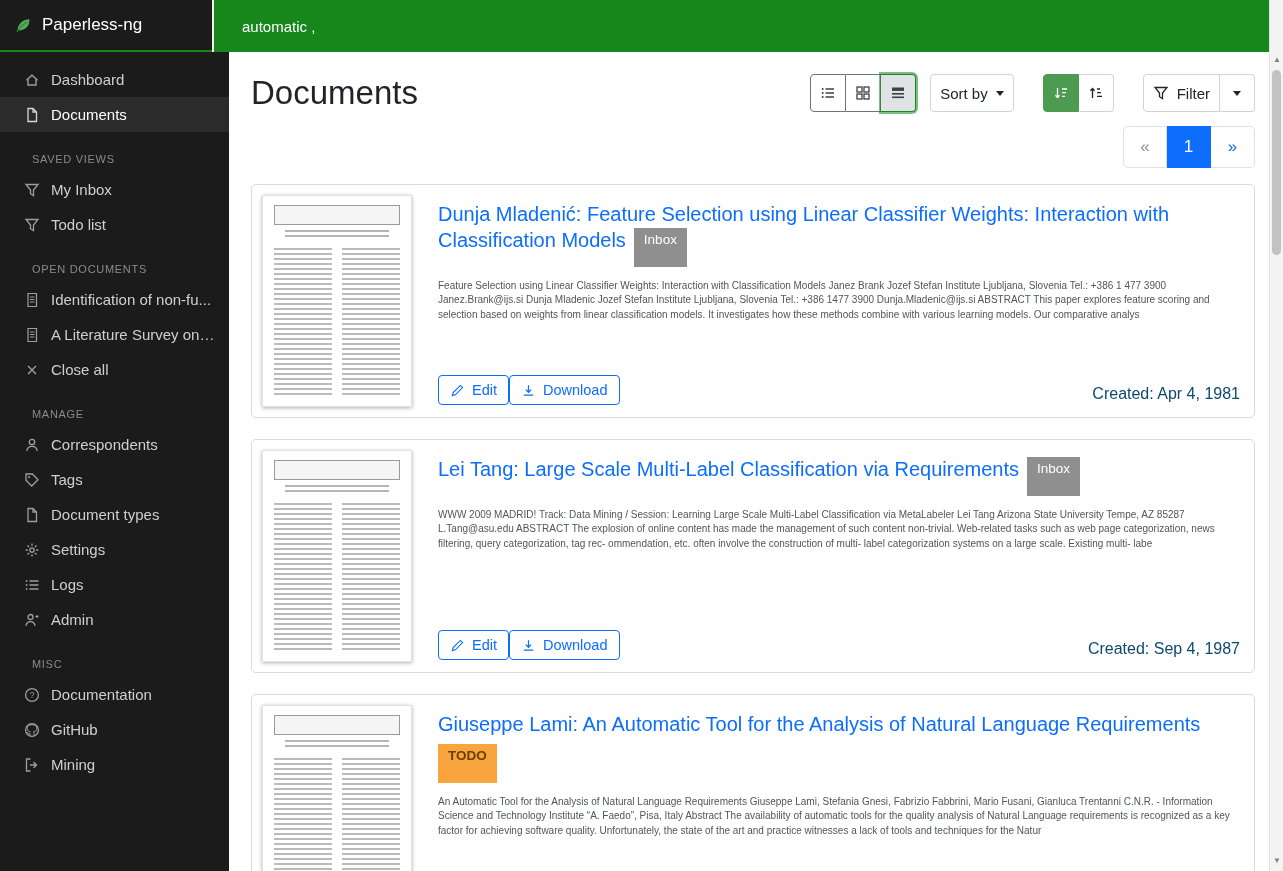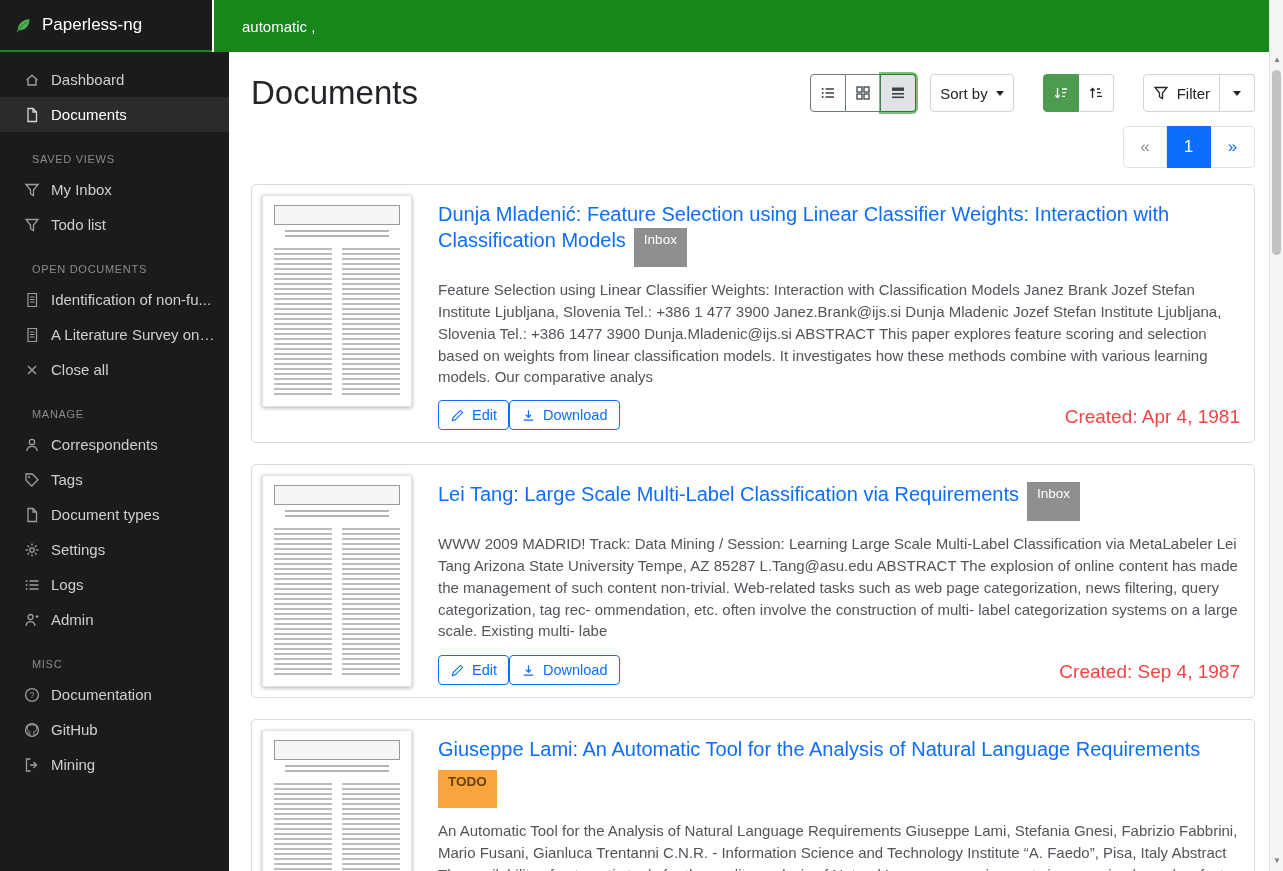--- a/index.html
+++ b/index.html
@@ -71,28 +71,28 @@
             background:repeating-linear-gradient(#8d8d8d 0 2px, transparent 2px 5px); }
   .t-col.left { left:11px; } .t-col.right { right:11px; }
 
   .card-body { flex:1; min-width:0; display:flex; flex-direction:column; padding:6px 4px 2px 26px; }
   .doc-title { font-size:20px; line-height:1.32; color:var(--link-blue,#0d6efd); cursor:pointer; }
   .tag-badge { display:inline-block; font-size:13.5px; line-height:1; padding:5px 10px 20px;
                border-radius:0; margin-left:8px; vertical-align:3px; cursor:pointer; }
   .tag-inbox { background:var(--inbox-tag,#8f8f8f); color:#fff; }
   .tag-todo  { background:var(--todo-tag,#f7a53c); color:var(--todo-tag-text,#6b3f00); font-weight:700; }
   .badge-row { margin-top:7px; }
-  .excerpt { margin-top:12px; font-size:15px; line-height:1.46; color:#51555a; }
+  .excerpt { margin-top:12px; font-size:10px; line-height:1.46; color:#51555a; }
   .card-footer { margin-top:auto; display:flex; justify-content:space-between; align-items:flex-end;
                  padding-top:12px; }
   .action-btns { display:flex; gap:0; }
   .btn-outline { border:1px solid var(--link-blue,#0d6efd); color:var(--link-blue,#0d6efd);
                  background:#fff; border-radius:4px; font-size:14.5px; padding:6px 11px;
                  display:inline-flex; align-items:center; gap:7px; cursor:pointer; font-family:inherit; }
-  .created { font-size:19px; color:#ef4444; padding-bottom:2px; }
+  .created { font-size:16px; color:#0c4a6e; padding-bottom:2px; }
 
   
   .scrollbar { position:fixed; top:0; right:0; width:14px; height:871px; background:#f4f4f4;
                border-left:1px solid #e3e3e3; z-index:40; }
   .scroll-arrow { position:absolute; left:0; width:14px; height:16px; text-align:center;
                   color:#808080; font-size:8px; line-height:16px; cursor:pointer; }
   .scroll-thumb { position:absolute; top:70px; left:2px; width:9px; height:185px;
                   background:#c2c2c2; border-radius:5px; cursor:pointer; }
 
   svg { display:block; }

